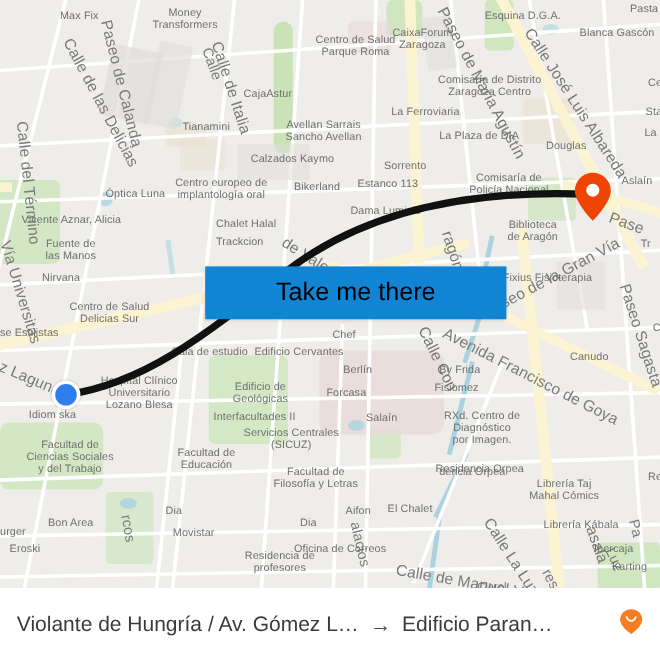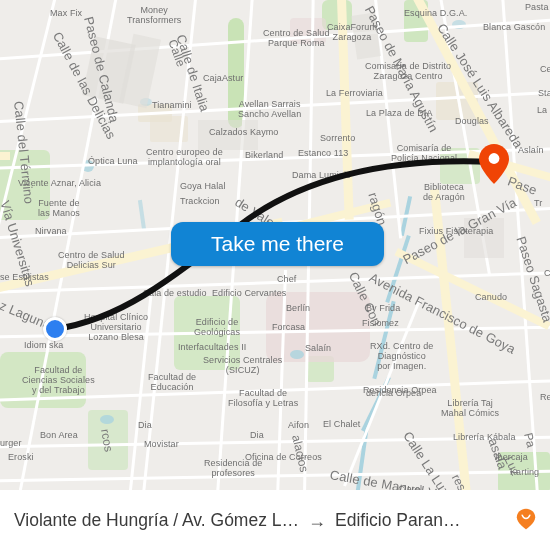--- a/index.html
+++ b/index.html
@@ -51,23 +51,23 @@
     background: #2d7ff0; border: 3px solid #ffffff;
     left: 43px; top: 317px;
     box-shadow: 0 0 2px rgba(0,0,0,.25);
   }
   #destPin {
     position: absolute; left: 478px; top: 143px; width: 32px; height: 42px;
   }
 
   
   #cta {
-    position: absolute; left: 171px; top: 222px; width: 213px; height: 44px;
-    background: #1184d4; border-radius: 12px;
-    color: #ffffff; font-size: 21px;
+    position: absolute; left: 171px; top: 222px; width: 251px; height: 44px;
+    background: #1184d4; border-radius: 0;
+    color: #000000; font-size: 21px;
     display: flex; align-items: center; justify-content: center;
     box-shadow: 0 1px 3px rgba(0,0,0,.25);
     cursor: pointer; user-select: none;
   }
 
   
   #attrib {
     position: absolute; left: 10px; top: 467px;
     font-size: 11.5px; color: #3d3d3d;
     background: rgba(255,255,255,0.72);
@@ -219,21 +219,21 @@
         <div class="lbl poi" style="left: 320px; top: 133px;">Sorrento</div>
         <div class="lbl poi" style="left: 88px; top: 156px;">Óptica Luna</div>
         <div class="lbl poi two" style="left: 146px; top: 147px;">Centro europeo de
 implantología oral</div>
         <div class="lbl poi" style="left: 245px; top: 150px;">Bikerland</div>
         <div class="lbl poi" style="left: 298px; top: 148px;">Estanco 113</div>
         <div class="lbl poi two" style="left: 391px; top: 143px;">Comisaría de
 Policía Nacional</div>
         <div class="lbl poi" style="left: 518px; top: 145px;">Aslaín</div>
         <div class="lbl poi" style="left: 18px; top: 178px;">Vicente Aznar, Alicia</div>
-        <div class="lbl poi" style="left: 180px; top: 181px;">Goya Halal</div>
+        <div class="lbl poi" style="left: 180px; top: 181px;">Chalet Halal</div>
         <div class="lbl poi" style="left: 292px; top: 170px;">Dama Luminic</div>
         <div class="lbl poi two" style="left: 423px; top: 182px;">Biblioteca
 de Aragón</div>
         <div class="lbl poi two" style="left: 38px; top: 198px;">Fuente de
 las Manos</div>
         <div class="lbl poi" style="left: 180px; top: 196px;">Trackcion</div>
         <div class="lbl poi" style="left: 35px; top: 226px;">Nirvana</div>
         <div class="lbl poi two" style="left: 58px; top: 250px;">Centro de Salud
 Delicias Sur</div>
         <div class="lbl poi" style="left: 0px; top: 272px;">se Estilistas</div>

